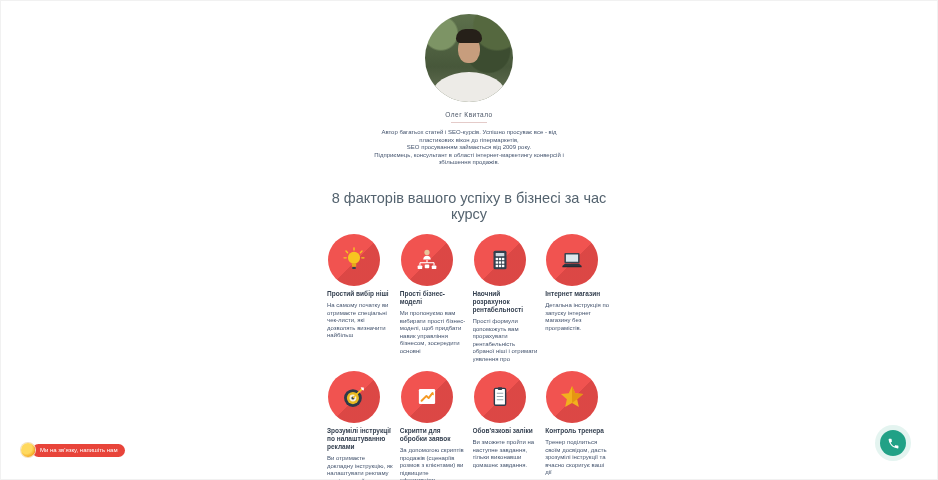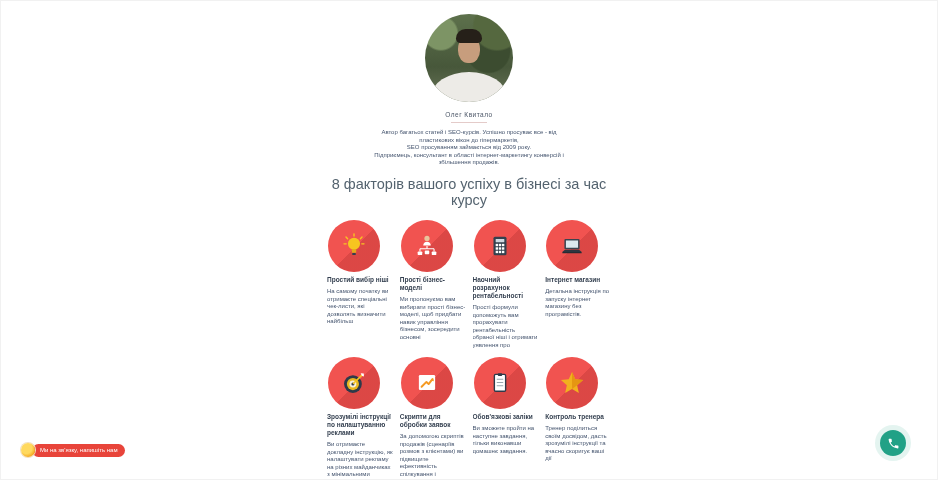--- a/index.html
+++ b/index.html
@@ -21,21 +21,21 @@
       linear-gradient(180deg,#5d714c 0%,#47573a 60%,#6a755a 100%);
   }
   .photo .shirt{position:absolute;bottom:-20px;left:6px;width:76px;height:50px;border-radius:50% 50% 0 0;background:#edebe7;}
   .photo .face{position:absolute;top:22px;left:33px;width:22px;height:27px;border-radius:48% 48% 45% 45%;background:#c79d7d;}
   .photo .hair{position:absolute;top:15px;left:31px;width:26px;height:14px;border-radius:13px 13px 6px 6px;background:#262019;}
 
   .name{margin-top:9px;text-align:center;font-size:6.5px;letter-spacing:.5px;color:#4a5566;}
   .name-divider{width:36px;height:1px;background:#e4cbc9;margin:4px auto 6px;}
   .bio{text-align:center;font-size:6px;line-height:7.6px;color:#44546e;}
 
-  .heading{margin-top:9px;text-align:center;font-size:14.5px;color:#54636f;}
+  .heading{margin-top:23px;text-align:center;font-size:14.5px;color:#54636f;}
 
   
   .grid{width:284px;margin:12px auto 0;display:grid;grid-template-columns:repeat(4,1fr);column-gap:7px;}
   .cell{height:137px;overflow:hidden;}
   .icon-circle{
     width:52px;height:52px;border-radius:50%;background:#f15350;position:relative;overflow:hidden;
     display:flex;align-items:center;justify-content:center;margin:0 0 4px 1px;
   }
   .icon-circle::after{
     content:"";position:absolute;inset:0;border-radius:50%;

